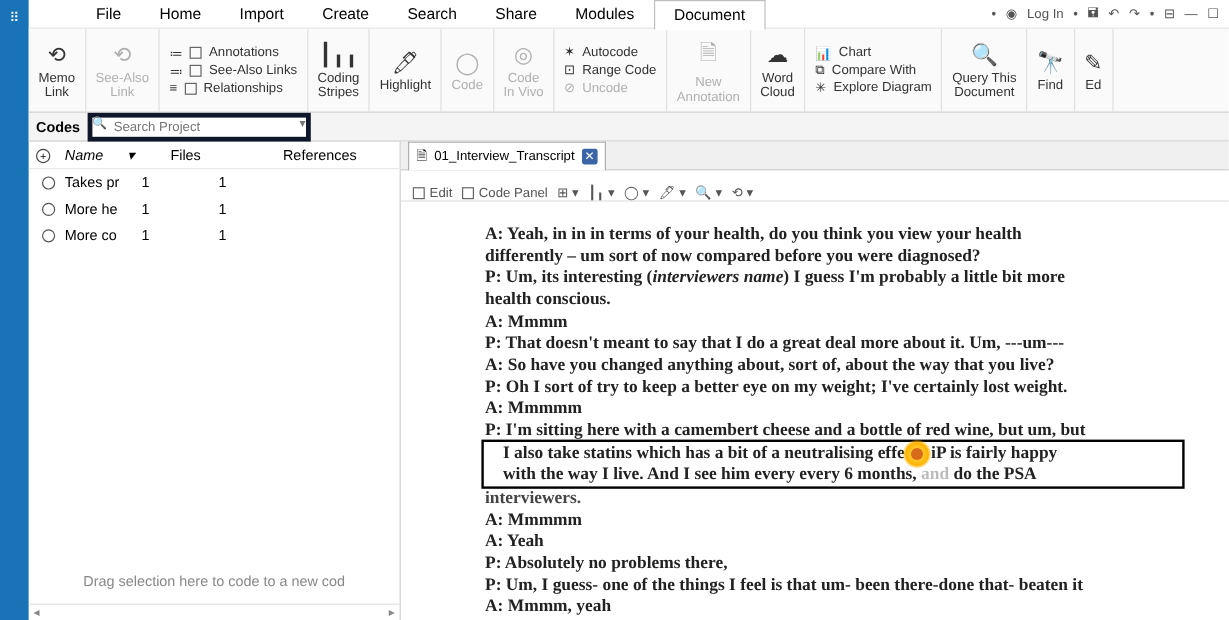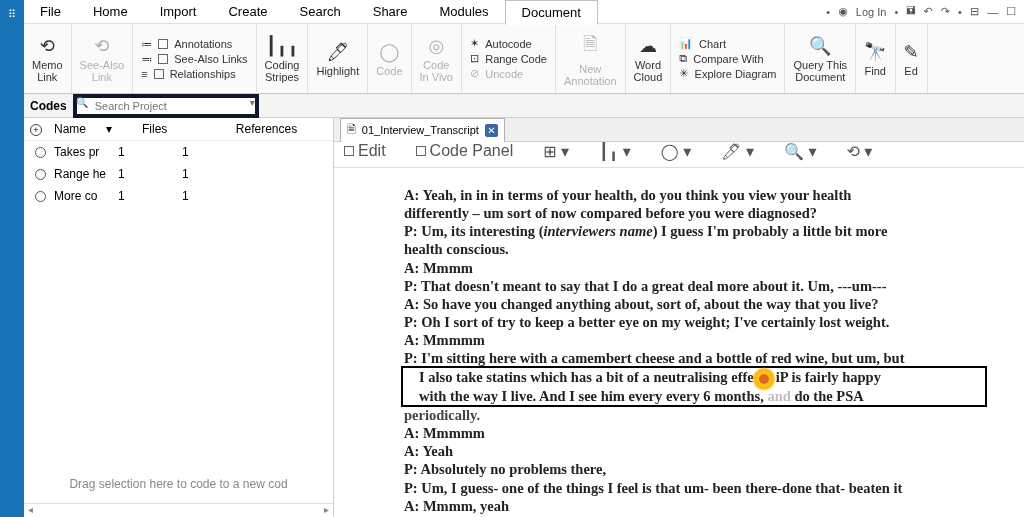--- a/index.html
+++ b/index.html
@@ -2,21 +2,21 @@
 <html><head>
 <meta charset="utf-8">
 <style>
   * { box-sizing: border-box; margin: 0; padding: 0; }
   html, body { width: 1024px; height: 517px; font-family: "Segoe UI", Arial, sans-serif; background: #fff; overflow: hidden; }
   .root { display: flex; width: 1024px; height: 517px; }
   .left-edge { width: 24px; background: #1a73b7; color: #fff; display: flex; align-items: flex-start; justify-content: center; padding-top: 8px; font-size: 11px; }
   .app { flex: 1; display: flex; flex-direction: column; background: #fff; }
 
   
-  .menubar { display: flex; align-items: center; height: 24px; border-bottom: 1px solid #e0e0e0; font-size: 13px; }
+  .menubar { display: flex; align-items: center; height: 24px; border-bottom: 1px solid #e0e0e0; font-size: 13px; padding-left: 40px; }
   .menuitem { padding: 4px 16px; cursor: pointer; }
   .menuitem.active { background: #fff; border: 1px solid #c0c0c0; border-bottom: 1px solid #fff; position: relative; top: 1px; }
   .menuspacer { flex: 1; }
   .menuright { display: flex; align-items: center; gap: 8px; padding-right: 8px; font-size: 11px; color: #555; }
   .menuright span { cursor: pointer; }
 
   
   .ribbon { display: flex; border-bottom: 1px solid #c8c8c8; background: #fafafa; height: 70px; }
   .ribgroup { border-right: 1px solid #e0e0e0; padding: 4px 8px; display: flex; flex-direction: column; align-items: center; justify-content: center; font-size: 11px; color: #333; gap: 2px; }
   .ribgroup.disabled { color: #b0b0b0; }
@@ -29,37 +29,37 @@
   .codesbar .lbl { font-weight: bold; padding: 0 6px; }
   .codesbar input { flex: 0 0 200px; font-size: 11px; padding: 2px 18px 2px 18px; border: 4px solid #0f172a; background: #fff; }
   .searchwrap { position: relative; }
   .searchwrap .sico { position: absolute; left: 4px; top: 3px; color: #999; font-size: 10px; }
   .searchwrap .caret { position: absolute; right: 4px; top: 3px; color: #777; font-size: 10px; }
 
   
   .body { flex: 1; display: flex; min-height: 0; }
   .sidebar { width: 310px; border-right: 1px solid #d0d0d0; display: flex; flex-direction: column; }
   .colshdr { display: flex; font-size: 12px; padding: 4px 6px; gap: 4px; border-bottom: 1px solid #e8e8e8; }
-  .colshdr .h1 { width: 84px; display: flex; align-items: flex-end; gap: 20px; }
+  .colshdr .h1 { width: 84px; display: flex; align-items: flex-end; gap: 20px; font-style: italic; }
   .colshdr .h2 { width: 60px; }
   .colshdr .h3 { flex: 1; text-align: center; }
   .coderow { display: flex; font-size: 12px; padding: 4px 6px; gap: 4px; align-items: center; }
   .coderow .c0 { width: 20px; display: flex; justify-content: center; }
   .coderow .c1 { width: 60px; white-space: nowrap; overflow: hidden; }
   .coderow .c2 { width: 60px; }
   .coderow .c3 { flex: 1; }
   .circle { width: 11px; height: 11px; border-radius: 50%; border: 1.5px solid #555; display: inline-block; }
   .dropzone { margin-top: auto; padding: 12px; font-size: 12px; color: #888; text-align: center; border-top: 1px dashed transparent; }
   .sb-scroll { height: 14px; display: flex; justify-content: space-between; padding: 0 4px; color: #888; font-size: 10px; border-top: 1px solid #e0e0e0; }
 
   .main { flex: 1; display: flex; flex-direction: column; min-width: 0; }
   .tabs { display: flex; align-items: center; height: 24px; background: #f0f0f0; border-bottom: 1px solid #d0d0d0; padding-left: 6px; font-size: 11px; }
   .tab { background: #fff; border: 1px solid #b0b0b0; border-bottom: none; padding: 2px 6px; display: flex; align-items: center; gap: 6px; }
   .tab .x { background: #3a66a6; color: #fff; width: 13px; height: 13px; display:flex; align-items:center; justify-content:center; font-size: 10px; border-radius: 2px; cursor: pointer; }
-  .doc-toolbar { display: flex; align-items: flex-start; gap: 30px; height: 26px; border-bottom: 1px solid #e0e0e0; padding: 0 10px; font-size: 16px; color: #555; }
+  .doc-toolbar { display: flex; align-items: flex-end; gap: 8px; height: 26px; border-bottom: 1px solid #e0e0e0; padding: 0 10px; font-size: 11px; color: #555; }
   .doc-toolbar .tb { display: flex; align-items: center; gap: 4px; cursor: pointer; }
   .doc { flex: 1; overflow: auto; padding: 18px 40px 18px 70px; font-family: Georgia, 'Times New Roman', serif; font-size: 14.5px; color: #222; line-height: 1.25; }
   .doc p { margin: 0; font-weight: bold; }
   .doc .hlbox { border: 2.5px solid #000; padding: 0 16px; margin: -1px -3px; position: relative; }
   .doc .cursor-spot { position: relative; display: inline-block; width: 22px; height: 16px; vertical-align: middle; }
   .doc .spot-outer { position: absolute; width: 24px; height: 24px; left: -2px; top: -4px; border-radius: 50%; background: radial-gradient(circle, #ffe164 0%, #ffb300 55%, rgba(255,179,0,0) 72%); }
   .doc .spot-inner { position: absolute; width: 10px; height: 10px; left: 5px; top: 3px; border-radius: 50%; background: #d86b1a; }
   .gp { color: #444; }
 
   .plus-circ { display: inline-flex; width: 12px; height: 12px; border: 1px solid #444; border-radius: 50%; align-items: center; justify-content: center; font-size: 9px; }
@@ -220,21 +220,21 @@
               <span class="circle"></span>
             </span>
           <span class="c1">Takes pr</span>
           <span class="c2">1</span>
           <span class="c3">1</span>
         </div>
         <div class="coderow">
           <span class="c0">
               <span class="circle"></span>
             </span>
-          <span class="c1">Range he</span>
+          <span class="c1">More he</span>
           <span class="c2">1</span>
           <span class="c3">1</span>
         </div>
         <div class="coderow">
           <span class="c0">
               <span class="circle"></span>
             </span>
           <span class="c1">More co</span>
           <span class="c2">1</span>
           <span class="c3">1</span>
@@ -278,21 +278,21 @@
           <p>A: Mmmm</p>
           <p>P: That doesn't meant to say that I do a great deal more about it. Um, ---um---</p>
           <p>A: So have you changed anything about, sort of, about the way that you live?</p>
           <p>P: Oh I sort of try to keep a better eye on my weight; I've certainly lost weight.</p>
           <p>A: Mmmmm</p>
           <p>P: I'm sitting here with a camembert cheese and a bottle of red wine, but um, but</p>
           <div class="hlbox">
             <p><span>I also take statins which has a bit of a neutralising effe</span><span class="cursor-spot"><span class="spot-outer"></span><span class="spot-inner"></span></span><span>iP is fairly happy</span></p>
             <p><span>with the way I live. And I see him every every 6 months, </span><span style="opacity:.3">and</span><span> do the PSA</span></p>
           </div>
-          <p class="gp">periodically.</p>
+          <p class="gp">interviewers.</p>
           <p>A: Mmmmm</p>
           <p>A: Yeah</p>
           <p>P: Absolutely no problems there,</p>
           <p>P: Um, I guess- one of the things I feel is that um- been there-done that- beaten it</p>
           <p>A: Mmmm, yeah</p>
           <p>P: Which kinda gives me a slightly different outlook on life.</p>
         </div>
       </div>
     </div>
 

